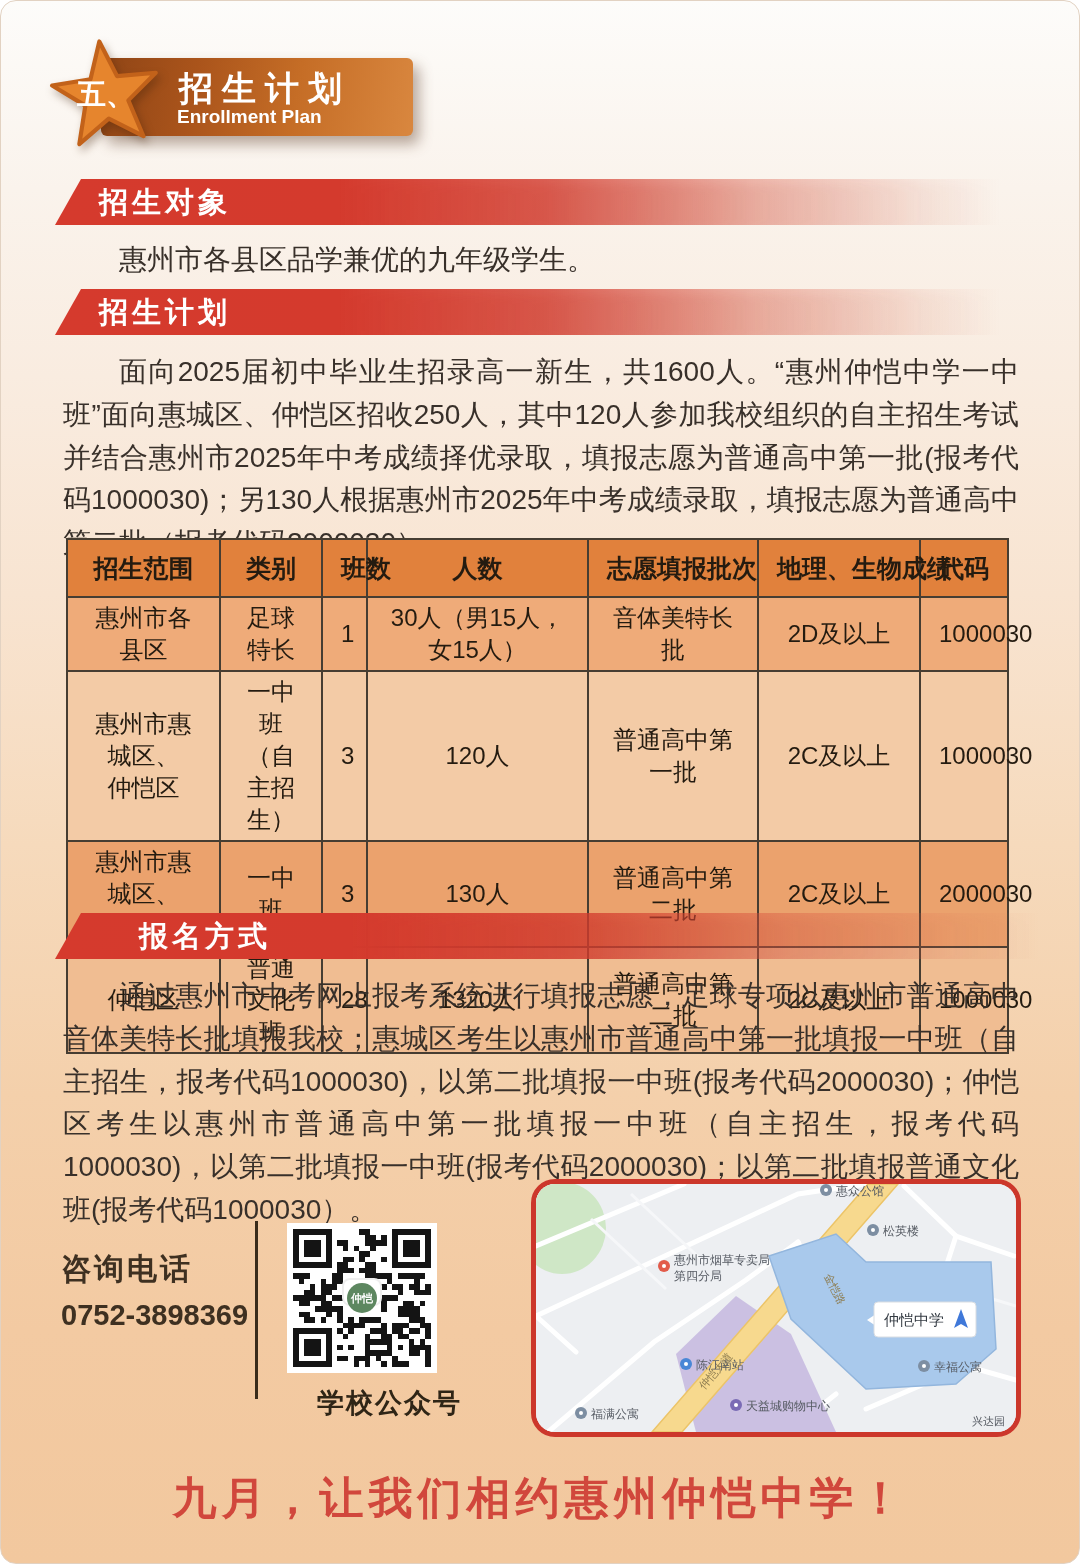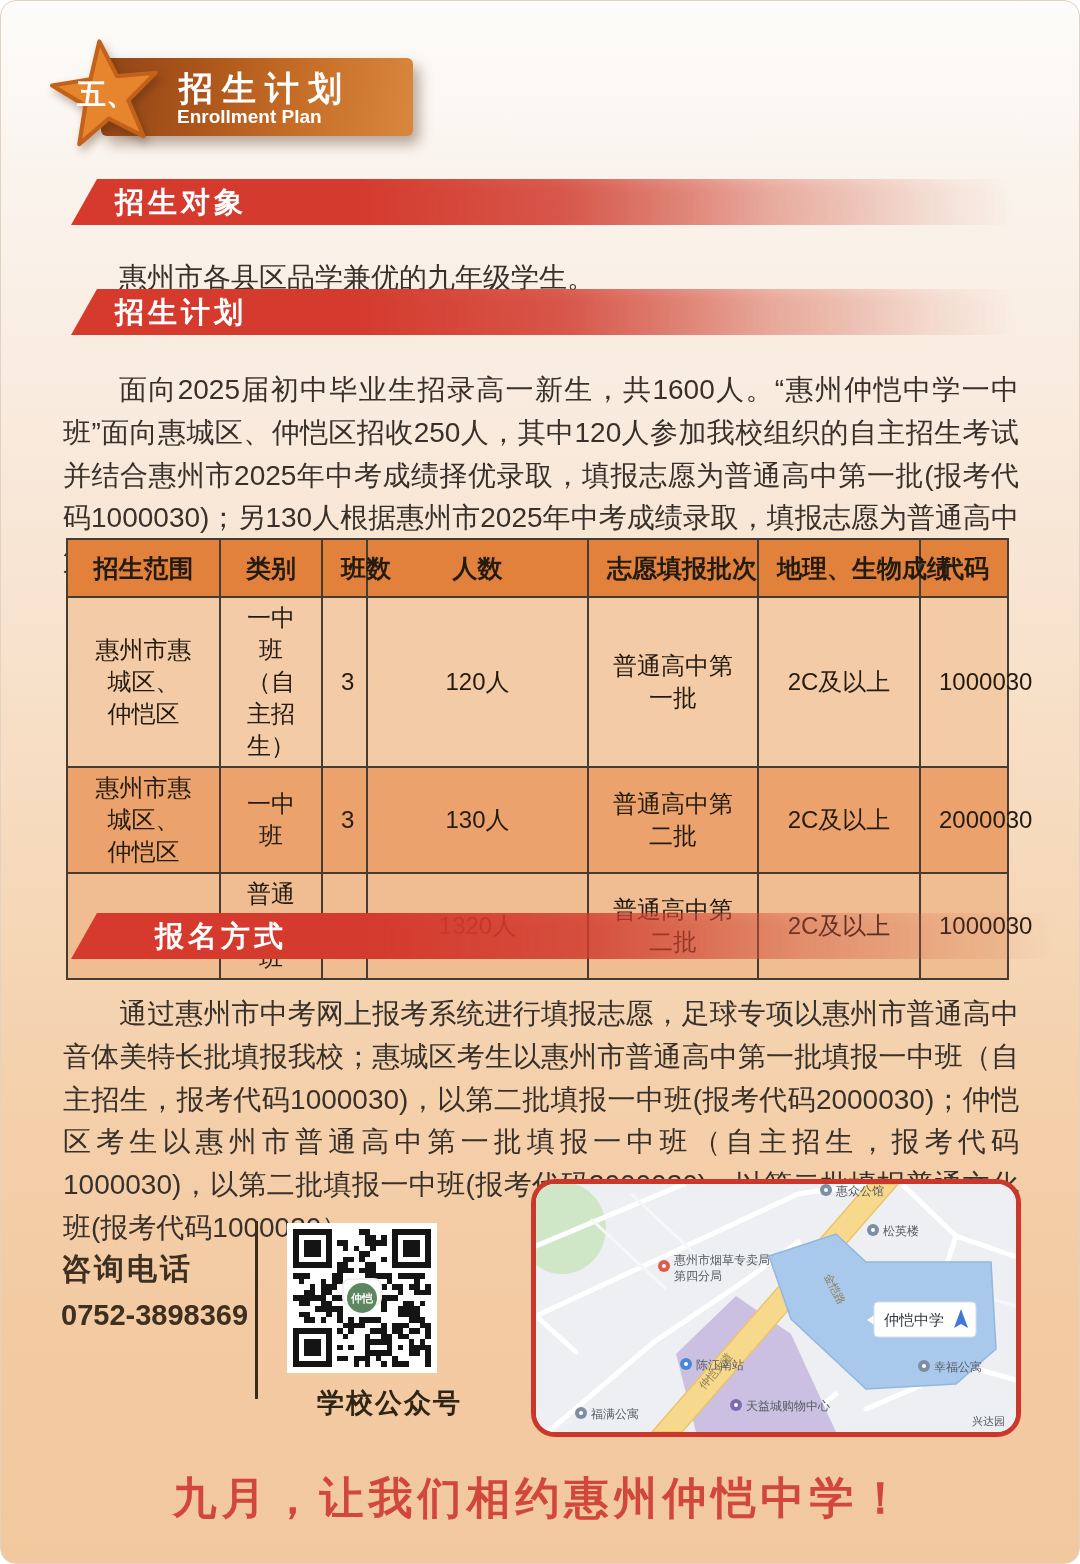--- a/index.html
+++ b/index.html
@@ -14,29 +14,29 @@
     position:absolute;left:100px;top:57px;width:312px;height:78px;border-radius:6px;
     background:linear-gradient(100deg,#8f4516 0%,#aa541b 30%,#c56d26 62%,#d9873f 100%);
     filter:drop-shadow(6px 8px 7px rgba(70,35,10,.38));
   }
   .header-title{position:absolute;left:78px;top:8px;font-size:34px;font-weight:bold;color:#ffffff;letter-spacing:9px;white-space:nowrap;}
   .header-sub{position:absolute;left:76px;top:48px;font-size:19px;font-weight:bold;color:#ffffff;white-space:nowrap;}
   .star-wrap{position:absolute;left:48px;top:38px;width:114px;height:114px;filter:drop-shadow(3px 5px 4px rgba(70,35,10,.35));}
   .star-num{position:absolute;left:24px;top:36px;width:66px;text-align:center;font-size:29px;font-weight:bold;color:#ffffff;}
   
   .section-banner{
-    position:absolute;left:70px;width:945px;height:46px;
+    position:absolute;left:54px;width:945px;height:46px;
     clip-path:polygon(26px 0,100% 0,100% 100%,0 100%);
     background:linear-gradient(to right,#d53a2d 0%,#d43a2d 30%,rgba(211,58,45,.80) 52%,rgba(219,86,66,.38) 74%,rgba(228,118,92,.10) 92%,rgba(230,125,100,0) 100%);
     filter:drop-shadow(3px 5px 5px rgba(160,70,50,.30));
   }
   .section-banner span{display:block;padding-left:44px;line-height:47px;font-size:29px;font-weight:bold;color:#ffffff;letter-spacing:4px;}
   
   .para{position:absolute;color:#38302a;font-size:28px;line-height:1.53;text-align:justify;}
-  .para.indent{text-indent:2em;margin-top:18px;}
+  .para.indent{text-indent:2em;}
   
   table.plan{position:absolute;left:65px;top:537px;width:941px;border-collapse:collapse;table-layout:fixed;}
   table.plan td,table.plan th{border:2px solid #463d32;color:#241b10;text-align:center;vertical-align:middle;padding:4px 18px;white-space:pre-line;}
   table.plan th{background:#e1813c;font-size:25px;font-weight:bold;height:48px;white-space:nowrap;}
   table.plan td{font-size:24px;}
   tr.r0 td{background:#efab79;height:62px;}
   tr.r1 td{background:#f3cba6;height:74px;}
   tr.r2 td{background:#eba26d;height:62px;}
   tr.r3 td{background:#f0bd92;height:64px;}
   td.small{font-size:20px;}
@@ -96,20 +96,30 @@
     </colgroup>
     <tbody>
         <tr>
       <th>招生范围</th>
       <th>类别</th>
       <th>班数</th>
       <th>人数</th>
       <th>志愿填报批次</th>
       <th>地理、生物成绩</th>
       <th>代码</th>
+    </tr>
+    <tr class="r0">
+      <td>惠州市各县区</td>
+      <td>足球特长</td>
+      <td>1</td>
+      <td>30人（男15人，
+女15人）</td>
+      <td>音体美特长批</td>
+      <td>2D及以上</td>
+      <td>1000030</td>
     </tr>
     <tr class="r1">
       <td>惠州市惠城区、
 仲恺区</td>
       <td class="small">一中班
 （自主招生）</td>
       <td>3</td>
       <td>120人</td>
       <td>普通高中第一批</td>
       <td>2C及以上</td>

